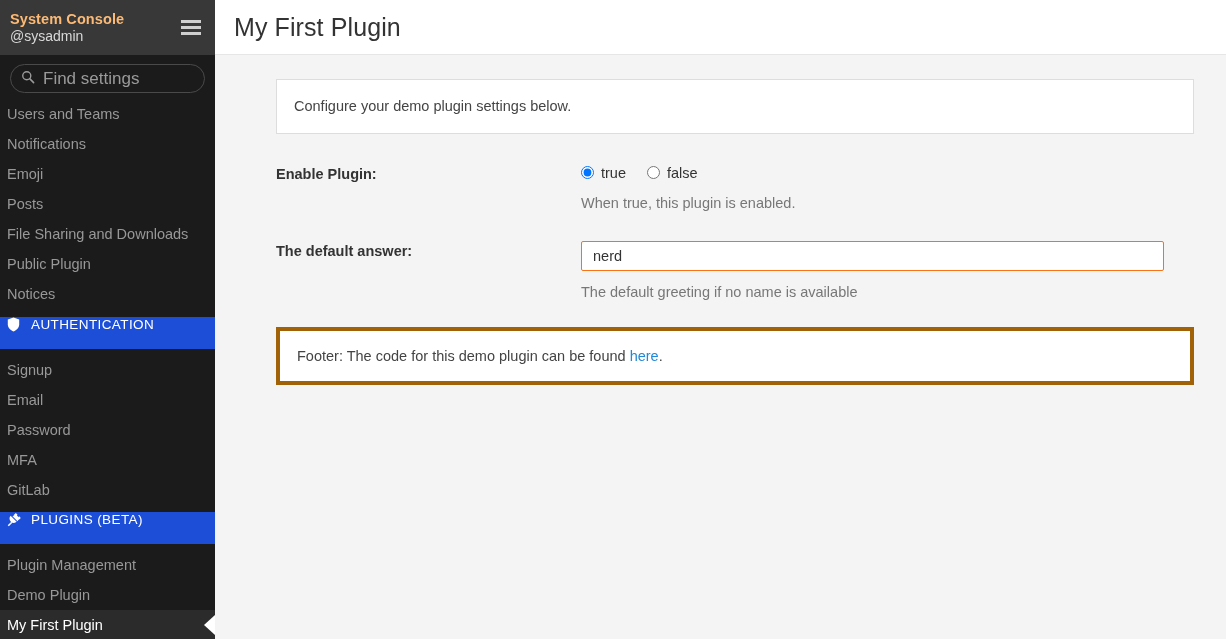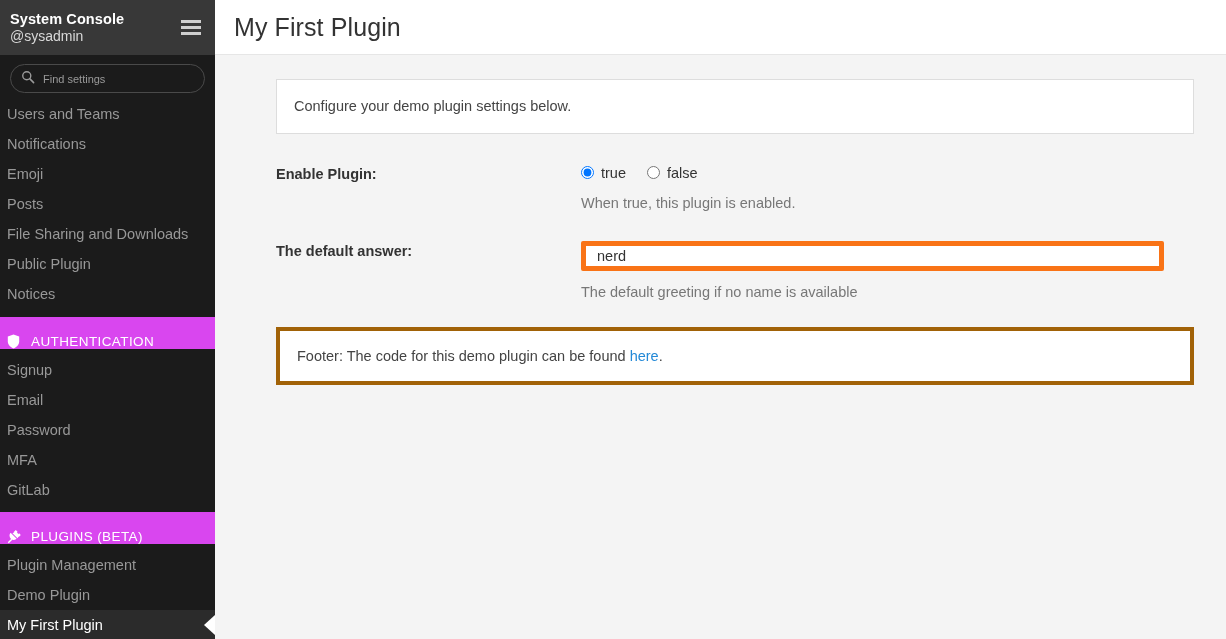--- a/index.html
+++ b/index.html
@@ -26,21 +26,21 @@
   .sb-header {
     height: 55px;
     background: #383838;
     display: flex;
     align-items: center;
     justify-content: space-between;
     padding: 0 14px 0 10px;
   }
   .sb-brand { line-height: 1.25; }
   .sb-title {
-    color: #ffffff;
+    color: #fdba74;
     font-size: 14.5px;
     font-weight: bold;
     display: block;
     letter-spacing: .1px;
   }
   .sb-user {
     color: #d8d8d8;
     font-size: 14px;
     display: block;
     font-weight: normal;
@@ -69,21 +69,21 @@
     border-radius: 15px;
     background: #1b1b1b;
     padding: 0 10px;
   }
   .search-box svg { flex: 0 0 auto; margin-right: 8px; }
   .search-input {
     background: transparent;
     border: 0;
     outline: none;
     color: #d0d0d0;
-    font-size: 11px;
+    font-size: 17px;
     font-family: "Liberation Sans", sans-serif;
     width: 100%;
     padding: 0;
   }
   .search-input::placeholder { color: #9a9a9a; opacity: 1; }
 
   .sb-list { padding: 0; margin: 0; list-style: none; }
   .sb-item {
     height: 30px;
     display: flex;
@@ -104,23 +104,23 @@
     top: 50%;
     transform: translateY(-50%);
     width: 0; height: 0;
     border-top: 10px solid transparent;
     border-bottom: 10px solid transparent;
     border-right: 11px solid #ffffff;
   }
 
   .sb-section {
     height: 32px;
-    background: #d946ef;
-    display: flex;
-    align-items: flex-end;
+    background: #1d4ed8;
+    display: flex;
+    align-items: flex-start;
     padding-left: 7px;
     color: #ffffff;
     font-size: 13.5px;
     letter-spacing: .4px;
   }
   .sb-section .sec-icon {
     width: 18px;
     display: inline-flex;
     align-items: center;
     justify-content: flex-start;
@@ -209,21 +209,21 @@
   }
   .help-text {
     margin-top: 13px;
     font-size: 14.5px;
     color: #777777;
   }
 
   .text-input {
     width: 583px;
     height: 30px;
-    border: 5px solid #f97316;
+    border: 1px solid #f97316;
     border-radius: 2px;
     background: #ffffff;
     padding: 0 11px;
     font-size: 14.5px;
     color: #333333;
     font-family: "Liberation Sans", sans-serif;
     outline: none;
   }
 
   .footer-banner {

